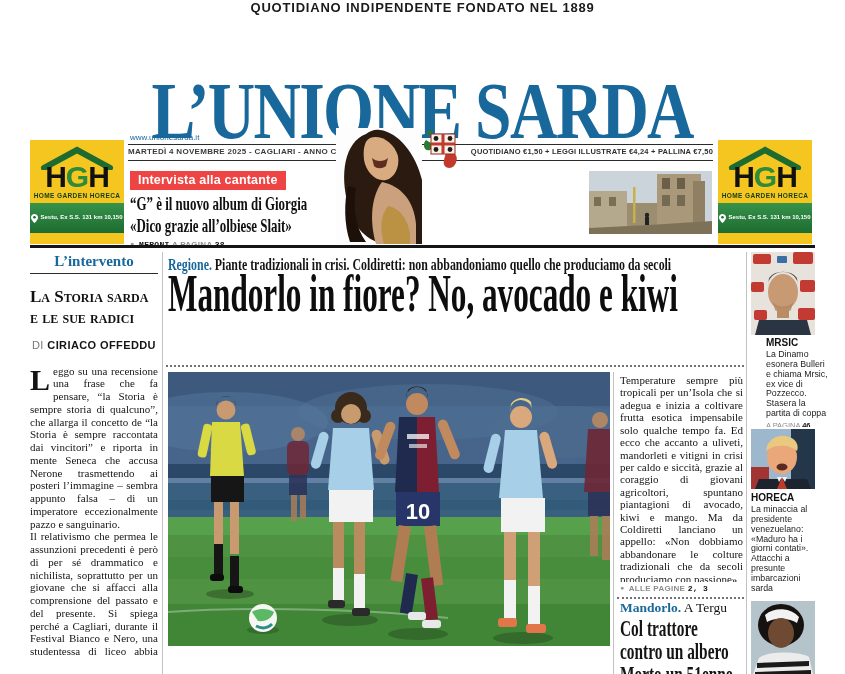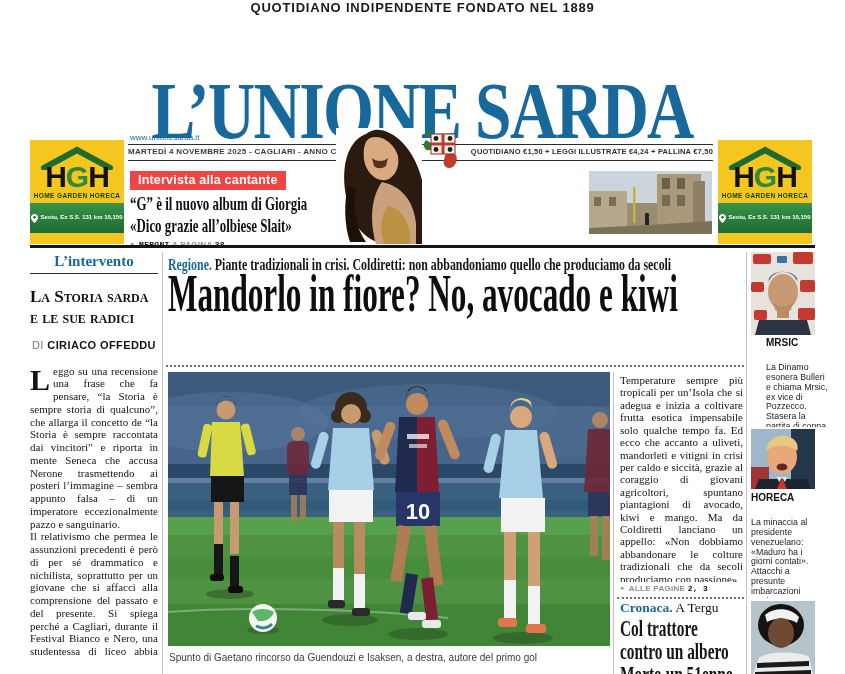--- a/index.html
+++ b/index.html
@@ -20,21 +20,21 @@
   .vrule{width:1px;background:#c2c2c2;}
   .dotted{border-top:2px dotted #707070;height:0;}
   .justify{text-align:justify;}
   .dropcap{float:left;font:700 30px/25px "Liberation Serif",serif;padding:2px 3px 0 0;}
   .adbox{width:94px;height:104px;background:#f4c61f;overflow:hidden;text-align:center;}
   .adgreen{background:linear-gradient(180deg,#37934a,#1d6b31);height:30px;color:#fff;
            font:700 6px/1.2 "Liberation Sans",sans-serif;display:flex;align-items:center;justify-content:center;gap:2px;}
   .adlogo{font:800 30px/30px "Liberation Sans",sans-serif;letter-spacing:-1px;}
   .adtag{font:700 6.5px "Liberation Sans",sans-serif;color:#123d17;letter-spacing:.4px;}
   .sb-title{font:700 10px "Liberation Sans",sans-serif;color:#111;}
-  .sb-text{font:400 8.8px/1.12 "Liberation Sans",sans-serif;color:#222;margin-top:15px;}
+  .sb-text{font:400 8.8px/1.12 "Liberation Sans",sans-serif;color:#222;margin-top:2px;}
   .sb-ref{font:400 7.5px "Liberation Sans",sans-serif;color:#8d8d8d;margin-top:2px;}
   .sb-ref b{color:#111;font-weight:700;}
   .photo{overflow:hidden;background:#ddd;}
   .photo svg{display:block;}
   .caption{font:400 10px "Liberation Sans",sans-serif;color:#3c3c3c;}
 </style>
 </head>
 <body>
 
 <div class="page">
@@ -293,34 +293,33 @@
 
       <g>
         <ellipse cx="95" cy="258" rx="16" ry="4" fill="#2a5423" opacity=".5"></ellipse>
         <circle cx="95" cy="246" r="14" fill="#f4f7f2"></circle>
         <path d="M84,240 C90,236 100,236 106,240 C104,246 98,250 90,249 Z" fill="#3fae4e" opacity=".85"></path>
         <path d="M88,254 C94,257 100,256 104,252" stroke="#2e8b8b" stroke-width="3" fill="none"></path>
       </g>
     </svg>
   </div>
 
-  <div class="abs caption" style="left:169px;top:652px;width:440px;">Spunto di Gaetano rincorso da Guendouzi e Isaksen, a destra, autore del primo gol</div>
 
   <div class="abs justify" style="left:620px;top:374px;width:123px;height:208px;overflow:hidden;font-size:11px;line-height:1.13;">Temperature sempre più tropicali per un’Isola che si adegua e inizia a coltivare frutta esotica impensabile solo qualche tempo fa. Ed ecco che accanto a uliveti, mandorleti e vitigni in crisi per caldo e siccità, grazie al coraggio di giovani agricoltori, spuntano piantagioni di avocado, kiwi e mango. Ma da Coldiretti lanciano un appello: «Non dobbiamo abbandonare le colture tradizionali che da secoli produciamo con passione»</div>
   <div class="abs ref" style="left:620px;top:584px;">
     <span class="bullet">●</span>
     <span>ALLE PAGINE</span>
     <b>2, 3</b>
   </div>
 
   <div class="abs dotted" style="left:617px;top:597px;width:127px;"></div>
 
   <div class="abs" style="left:620px;top:600px;width:126px;">
     <div style="font-size:13.5px;">
-      <b class="blue">Cronaca.</b><span> A Tergu</span>
+      <b class="blue">Mandorlo.</b><span> A Tergu</span>
     </div>
     <div style="margin-top:2px;line-height:21px;">
       <span class="cond" style="font-size:24px;font-weight:700;transform:scaleX(.64);">Col trattore</span><br>
       <span class="cond" style="font-size:24px;font-weight:700;transform:scaleX(.64);">contro un albero</span><br>
       <span class="cond" style="font-size:24px;font-weight:700;transform:scaleX(.64);">Morto un 51enne</span>
     </div>
   </div>
 
   <div class="abs photo" style="left:751px;top:252px;width:64px;height:83px;">
     <svg width="64" height="83" viewBox="0 0 64 83">

